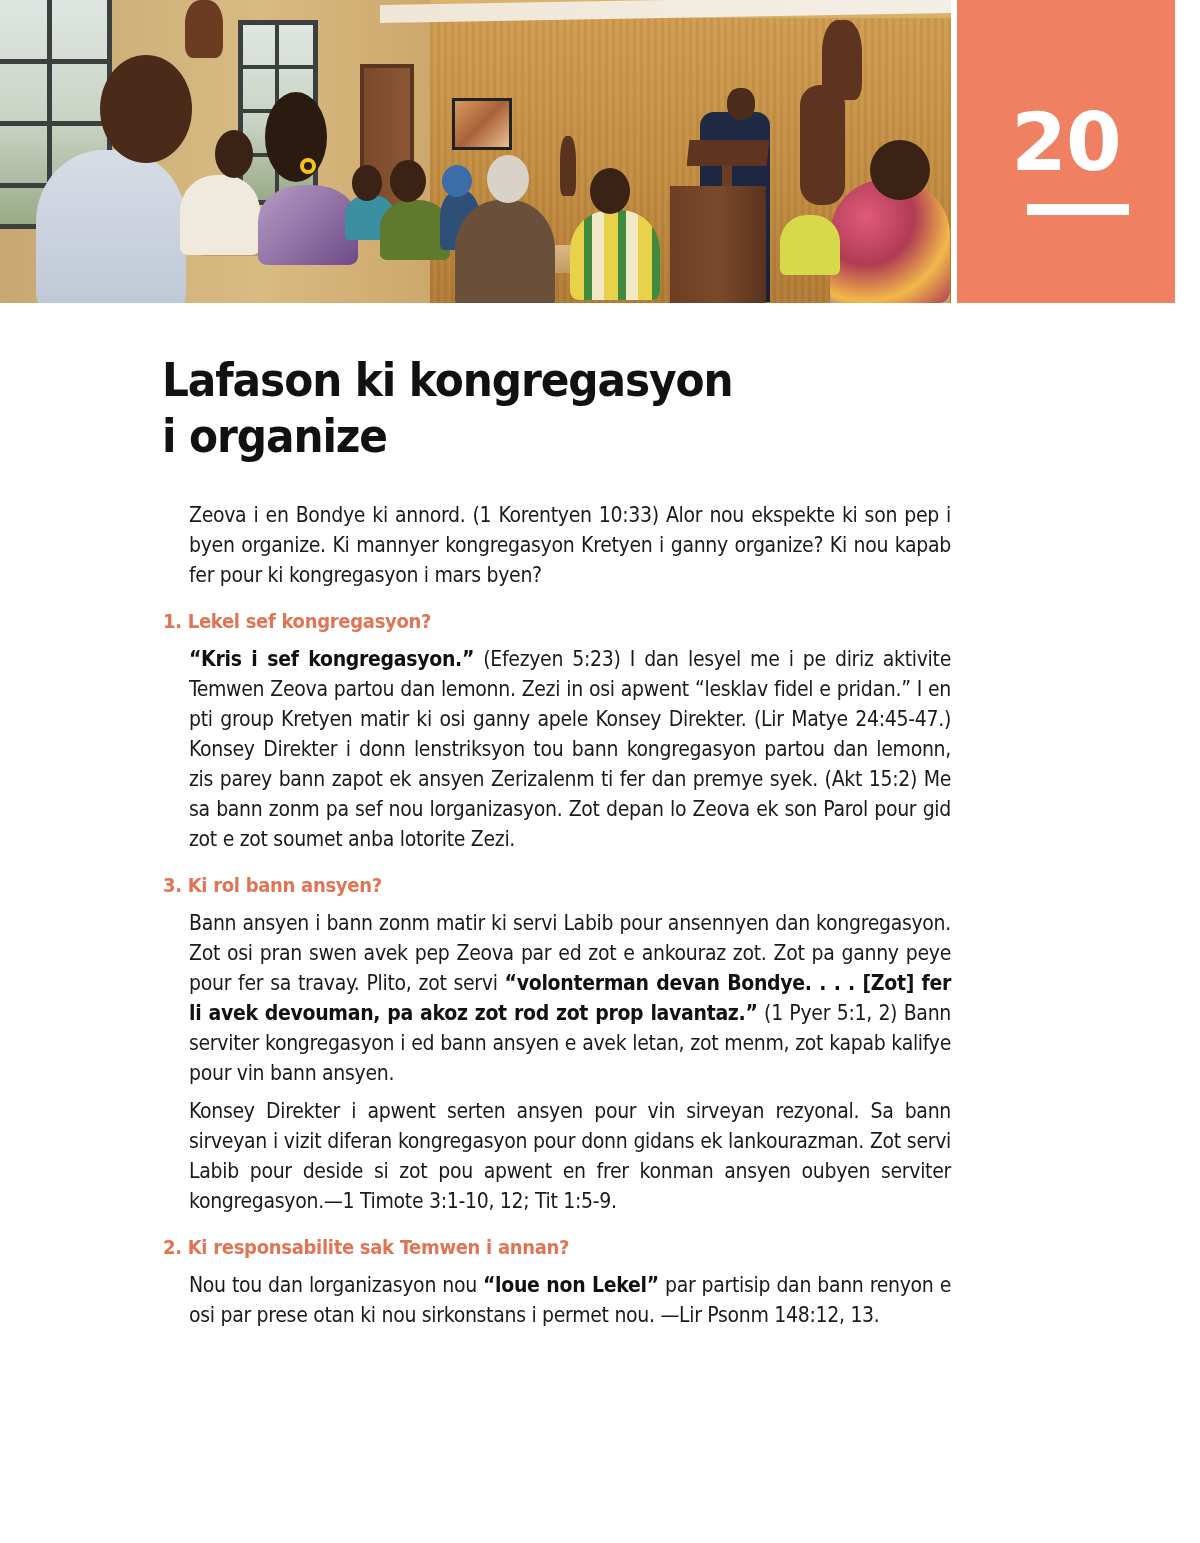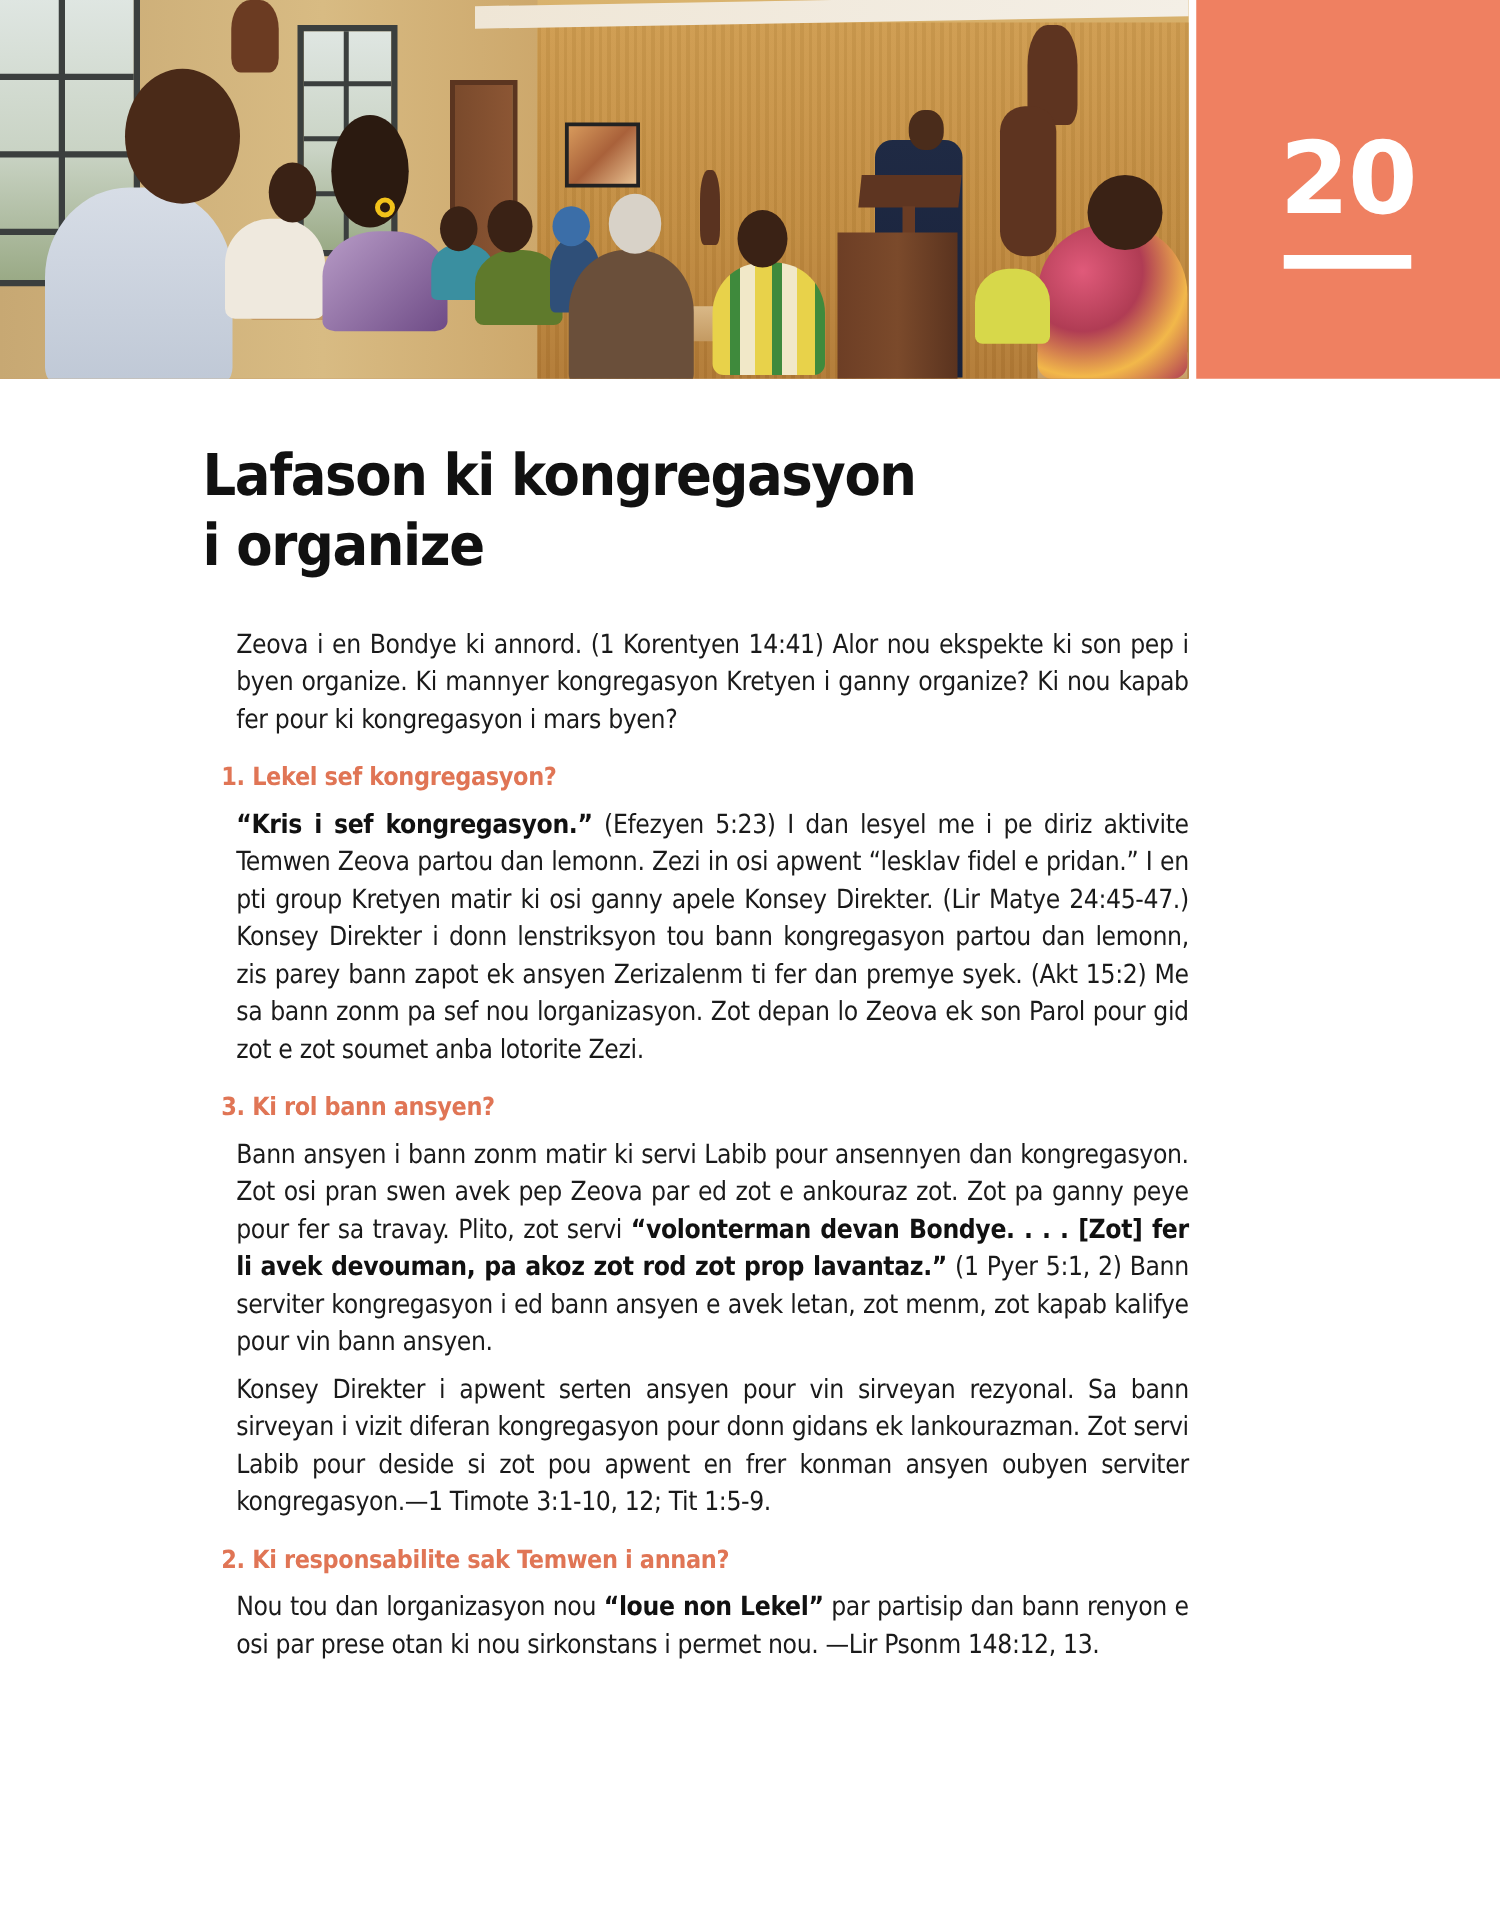--- a/index.html
+++ b/index.html
@@ -38,34 +38,34 @@
   .hero .speaker-body { position:absolute; left: 700px; top: 112px; width: 70px; height: 190px;
           background: linear-gradient(180deg,#1f2a44,#18213a); border-radius: 14px 14px 0 0; }
   .hero .speaker-head { position:absolute; left: 727px; top: 88px; width: 28px; height: 32px; background:#4a2c1b; border-radius: 45%; }
   .hero .person { position:absolute; border-radius: 45% 45% 10% 10%; }
   .hero .head { position:absolute; border-radius: 50%; background:#3a2215; }
   .hero .bench { position:absolute; background: linear-gradient(180deg,#d9b887,#c49a62); border-radius: 3px; }
   .hero .hand { position:absolute; background:#5a3320; border-radius: 40% 40% 20% 20%; }
   .hero .earring { position:absolute; width: 16px; height: 16px; border-radius:50%; border: 4px solid #f2c21a; box-sizing:border-box; }
 
   
-  .chapter-block { position: absolute; left: 957px; top: 0; width: 243px; height: 303px; background: #ef8061; }
+  .chapter-block { position: absolute; left: 957px; top: 0; width: 218px; height: 303px; background: #ef8061; }
   .chapter-number { position: absolute; left: 0; right: 0; top: 98px; text-align: center;
           color: #ffffff; font-family: "DejaVu Sans", sans-serif; font-weight: bold; font-size: 80px; line-height: 90px; letter-spacing: -1px; }
   .chapter-rule { position: absolute; left: 70px; top: 204px; width: 102px; height: 11px; background: #ffffff; }
 
   
   .title { position: absolute; left: 162px; top: 352px; margin: 0; width: 760px;
           font-family: "DejaVu Sans", sans-serif; font-weight: bold; font-size: 46px; line-height: 56px;
           letter-spacing: -1.2px; color: #111; transform-origin: left top; transform: scaleX(0.92); }
   .content { position: absolute; left: 163px; top: 500px; width: 788px; }
   .para { margin: 0 0 0 26px; font-size: 21px; line-height: 30px; text-align: justify;
           letter-spacing: -0.3px; color: #1a1a1a; }
   .para + .para { margin-top: 8px; }
-  .q { margin: 18px 0 10px 14px; font-weight: bold; font-size: 20px; line-height: 26px; color: #e07555; letter-spacing: -0.3px; }
+  .q { margin: 18px 0 10px 0; font-weight: bold; font-size: 20px; line-height: 26px; color: #e07555; letter-spacing: -0.3px; }
   .para b { font-weight: bold; color: #111; }
 </style>
 </head>
 <body>
 
 <div class="hero">
   <div class="wall-left"></div>
   <div class="wall-back"></div>
   <div class="ceiling"></div>
   <div class="tree" style="left:10px;top:20px;width:90px;height:110px;"></div>
@@ -121,21 +121,21 @@
   <div class="chapter-number">20</div>
   <div class="chapter-rule"></div>
 </div>
 
 <h1 class="title">
   <span>Lafason ki kongregasyon</span><br>
   <span>i organize</span>
 </h1>
 
 <div class="content">
-  <p class="para">Zeova i en Bondye ki annord. (1 Korentyen 14:41) Alor nou ekspekte ki son pep i byen organize. Ki mannyer kongregasyon Kretyen i ganny organize? Ki nou kapab fer pour ki kongregasyon i mars byen?</p>
+  <p class="para">Zeova i en Bondye ki annord. (1 Korentyen 10:33) Alor nou ekspekte ki son pep i byen organize. Ki mannyer kongregasyon Kretyen i ganny organize? Ki nou kapab fer pour ki kongregasyon i mars byen?</p>
 
   <div class="q">1. Lekel sef kongregasyon?</div>
   <p class="para"><b>“Kris i sef kongregasyon.”</b><span> (Efezyen 5:23) I dan lesyel me i pe diriz aktivite Temwen Zeova partou dan lemonn. Zezi in osi apwent “lesklav fidel e pridan.” I en pti group Kretyen matir ki osi ganny apele Konsey Direkter. (Lir Matye 24:45-47.) Konsey Direkter i donn lenstriksyon tou bann kongregasyon partou dan lemonn, zis parey bann zapot ek ansyen Zerizalenm ti fer dan premye syek. (Akt 15:2) Me sa bann zonm pa sef nou lorganizasyon. Zot depan lo Zeova ek son Parol pour gid zot e zot soumet anba lotorite Zezi.</span></p>
 
   <div class="q">3. Ki rol bann ansyen?</div>
   <p class="para"><span>Bann ansyen i bann zonm matir ki servi Labib pour ansennyen dan kongregasyon. Zot osi pran swen avek pep Zeova par ed zot e ankouraz zot. Zot pa ganny peye pour fer sa travay. Plito, zot servi </span><b>“volonterman devan Bondye. . . . [Zot] fer li avek devouman, pa akoz zot rod zot prop lavantaz.”</b><span> (1 Pyer 5:1, 2) Bann serviter kongregasyon i ed bann ansyen e avek letan, zot menm, zot kapab kalifye pour vin bann ansyen.</span></p>
   <p class="para">Konsey Direkter i apwent serten ansyen pour vin sirveyan rezyonal. Sa bann sirveyan i vizit diferan kongregasyon pour donn gidans ek lankourazman. Zot servi Labib pour deside si zot pou apwent en frer konman ansyen oubyen serviter kongregasyon.—1 Timote 3:1-10, 12; Tit 1:5-9.</p>
 
   <div class="q">2. Ki responsabilite sak Temwen i annan?</div>
   <p class="para"><span>Nou tou dan lorganizasyon nou </span><b>“loue non Lekel”</b><span> par partisip dan bann renyon e osi par prese otan ki nou sirkonstans i permet nou. —Lir Psonm 148:12, 13.</span></p>

